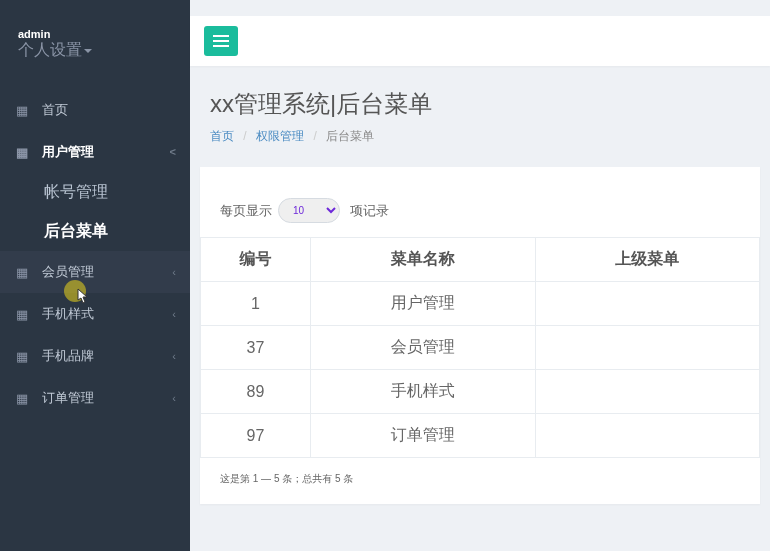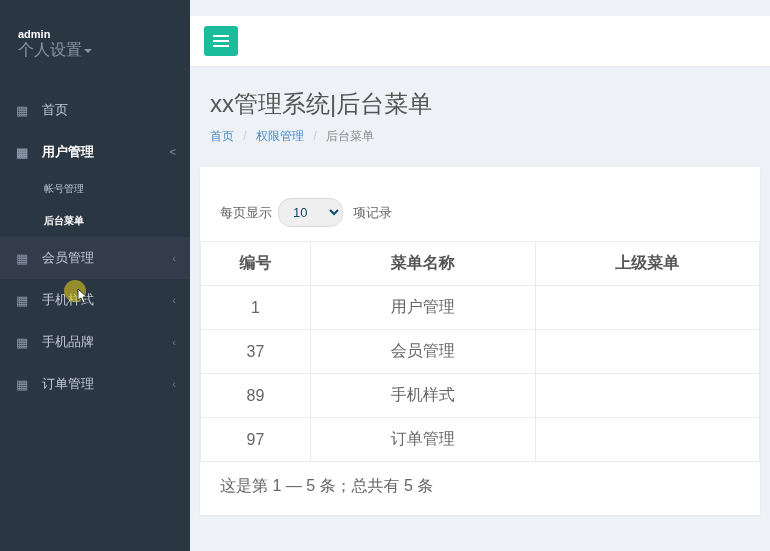--- a/index.html
+++ b/index.html
@@ -13,50 +13,50 @@
 
 .nav { margin-top: 18px; }
 .nav-item { display: flex; align-items: center; padding: 12px 16px; color: #c1cad6; cursor: pointer; position: relative; font-size: 13px; }
 .nav-item.bold { font-weight: bold; color: #fff; }
 .nav-item .icon { width: 16px; margin-right: 10px; color: #8a94a6; flex-shrink: 0; }
 .nav-item .chev { position: absolute; right: 14px; color: #6f7b8a; font-size: 11px; }
 .nav-item.expanded .chev { transform: rotate(90deg); }
 .nav-item.hovered { background: #323c4b; }
 
 .sub-nav { }
-.sub-nav .sub-item { padding: 9px 16px 9px 44px; color: #b9c4d2; cursor: pointer; font-size: 10px; }
+.sub-nav .sub-item { padding: 9px 16px 9px 44px; color: #b9c4d2; cursor: pointer; font-size: 16px; }
 .sub-nav .sub-item.active { color: #fff; font-weight: bold; }
 
 .main { position: absolute; left: 190px; top: 16px; width: 580px; height: 551px; background: #eef1f5; }
 .topbar { height: 50px; background: #fff; display: flex; align-items: center; padding: 0 14px; box-shadow: 0 1px 2px rgba(0,0,0,0.04);}
 .hamburger { background: #1abc9c; color: #fff; width: 34px; height: 30px; border-radius: 3px; display: flex; align-items: center; justify-content: center; cursor: pointer; border: none; }
 .hamburger span { display: block; width: 16px; height: 2px; background: #fff; position: relative; }
 .hamburger span::before, .hamburger span::after { content: ''; position: absolute; width: 16px; height: 2px; background: #fff; left: 0; }
 .hamburger span::before { top: -5px; }
 .hamburger span::after { top: 5px; }
 
 .page-header { padding: 22px 20px 10px 20px; }
 .page-title { font-size: 24px; color: #555; font-weight: 400; }
 .breadcrumb { margin-top: 8px; color: #999; font-size: 12px; }
 .breadcrumb .bc { color: #4a8bc2; cursor: pointer; }
 .breadcrumb .bc.last { color: #888; cursor: default; }
 .breadcrumb .sep { color: #ccc; margin: 0 6px; }
 
 .panel { background: #fff; margin: 12px 10px 0 10px; padding: 31px 0 18px 0; box-shadow: 0 1px 2px rgba(0,0,0,0.04); }
 .panel-top { padding: 0 20px 14px 20px; color: #666; display: flex; align-items: center; }
 .panel-top .lbl { margin-right: 6px; }
-.panel-top select { border: 1px solid #d6dbe1; padding: 5px 18px 5px 10px; color: #0c4a6e; font-size: 13px; border-radius: 13px; }
+.panel-top select { border: 1px solid #d6dbe1; padding: 5px 18px 5px 10px; color: #6d28d9; font-size: 10px; border-radius: 13px; }
 .panel-top .after { margin-left: 10px; }
 
 .tbl { width: 100%; border-collapse: collapse; color: #666; font-size: 16px; }
 .tbl th, .tbl td { border: 1px solid #e8ecf0; padding: 11px 8px; text-align: center; }
 .tbl th { font-weight: bold; color: #555; background: #fff; }
 .tbl td.idcol { width: 110px; }
 
-.tbl-info { padding: 14px 20px 0 20px; color: #666; font-size: 16px; }
+.tbl-info { padding: 14px 20px 0 20px; color: #666; font-size: 10px; }
 
 .cursor-highlight { position: absolute; width: 22px; height: 22px; border-radius: 50%; background: rgba(220,200,30,0.6); left: 64px; top: 280px; pointer-events: none; }
 .cursor-ptr { position: absolute; left: 74px; top: 288px; pointer-events: none; }
 
 </style>
 </head>
 <body>
 
 <div class="sidebar">
   <div class="user">

